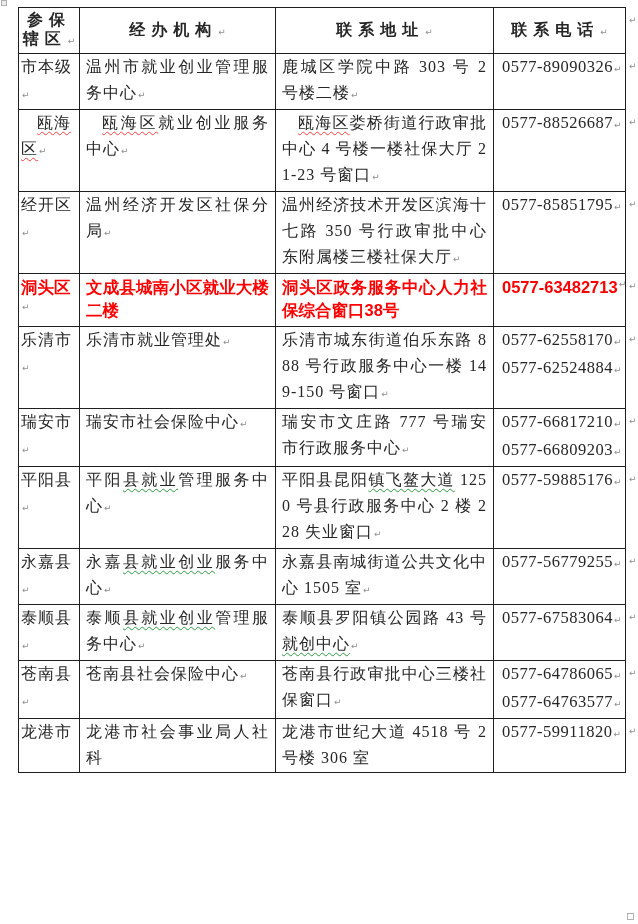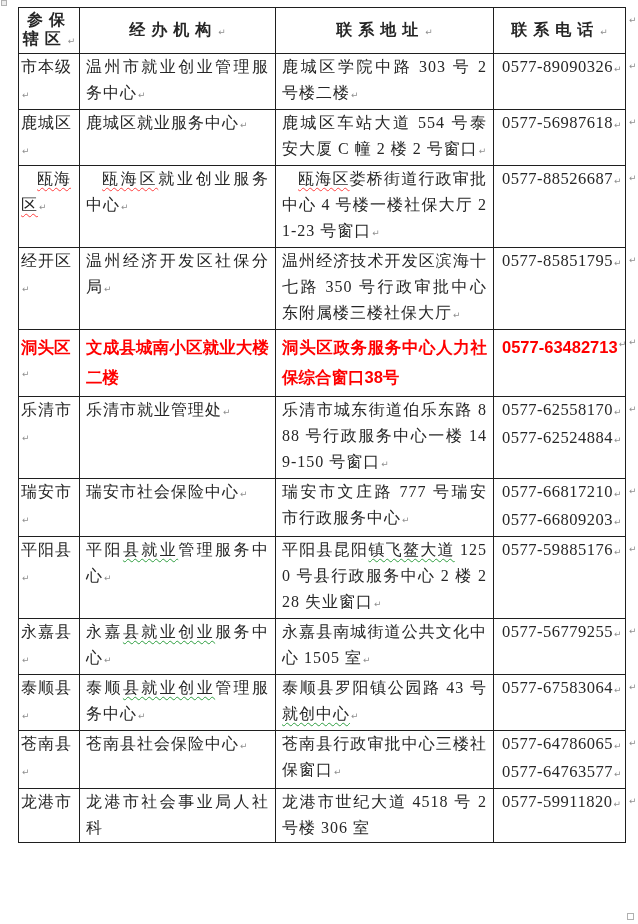--- a/index.html
+++ b/index.html
@@ -59,21 +59,21 @@
     padding: 2px 1px;
   }
   td.c-district { text-align: left; padding-left: 2px; padding-right: 2px; }
   td.c-agency, td.c-address { text-align: justify; word-break: break-all; }
   td.c-phone { padding-left: 8px; letter-spacing: 0.5px; font-size: 16.5px; }
   .phone-line { white-space: nowrap; }
   tr.hl td.data-cell {
     color: var(--highlight);
     font-family: "Liberation Sans", sans-serif;
     font-weight: bold;
-    line-height: 30px;
+    line-height: 23px;
     letter-spacing: 0;
     font-size: 16.5px;
     padding-top: 2px;
   }
   tr.hl td.c-district { vertical-align: middle; }
   .eoc {
     color: var(--mark);
     font-size: 9px;
     font-family: "DejaVu Sans", sans-serif;
     letter-spacing: 0;
@@ -131,29 +131,20 @@
       <tr>
         <td class="data-cell c-district">市本级<span class="eoc">↵</span></td>
         <td class="data-cell c-agency">温州市就业创业管理服务中心<span class="eoc">↵</span></td>
         <td class="data-cell c-address">鹿城区学院中路 303 号 2 号楼二楼<span class="eoc">↵</span></td>
         <td class="data-cell c-phone">
           <div class="phone-line">0577-89090326<span class="eoc">↵</span></div>
         </td>
         <td class="ghost"><span class="eor">↵</span></td>
       </tr>
       <tr>
-        <td class="data-cell c-district">鹿城区<span class="eoc">↵</span></td>
-        <td class="data-cell c-agency">鹿城区就业服务中心<span class="eoc">↵</span></td>
-        <td class="data-cell c-address">鹿城区车站大道 554 号泰安大厦 C 幢 2 楼 2 号窗口<span class="eoc">↵</span></td>
-        <td class="data-cell c-phone">
-          <div class="phone-line">0577-56987618<span class="eoc">↵</span></div>
-        </td>
-        <td class="ghost"><span class="eor">↵</span></td>
-      </tr>
-      <tr>
         <td class="data-cell c-district"><span class="sq-red">瓯海区</span><span class="eoc">↵</span></td>
         <td class="data-cell c-agency"><span class="sq-red">瓯海区</span>就业创业服务中心<span class="eoc">↵</span></td>
         <td class="data-cell c-address"><span class="sq-red">瓯海区</span>娄桥街道行政审批中心 4 号楼一楼社保大厅 21-23 号窗口<span class="eoc">↵</span></td>
         <td class="data-cell c-phone">
           <div class="phone-line">0577-88526687<span class="eoc">↵</span></div>
         </td>
         <td class="ghost"><span class="eor">↵</span></td>
       </tr>
       <tr>
         <td class="data-cell c-district">经开区<span class="eoc">↵</span></td>

